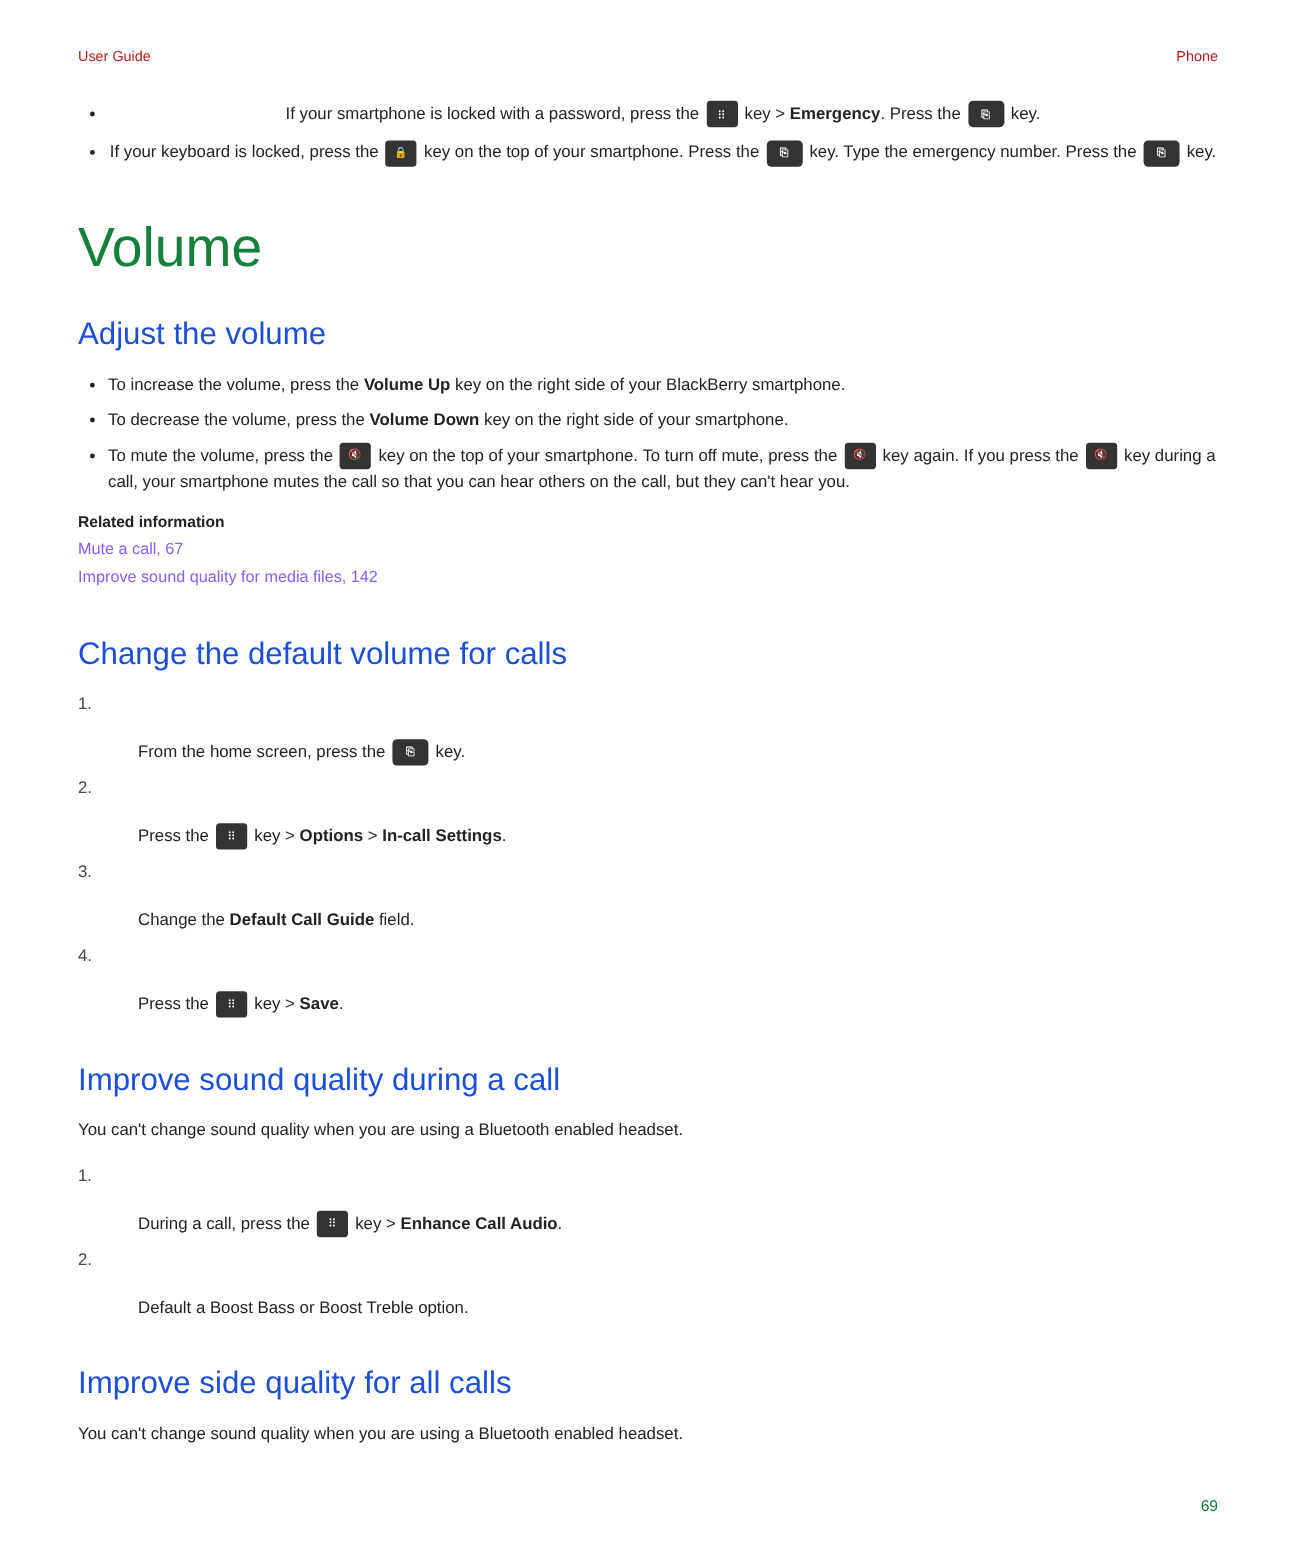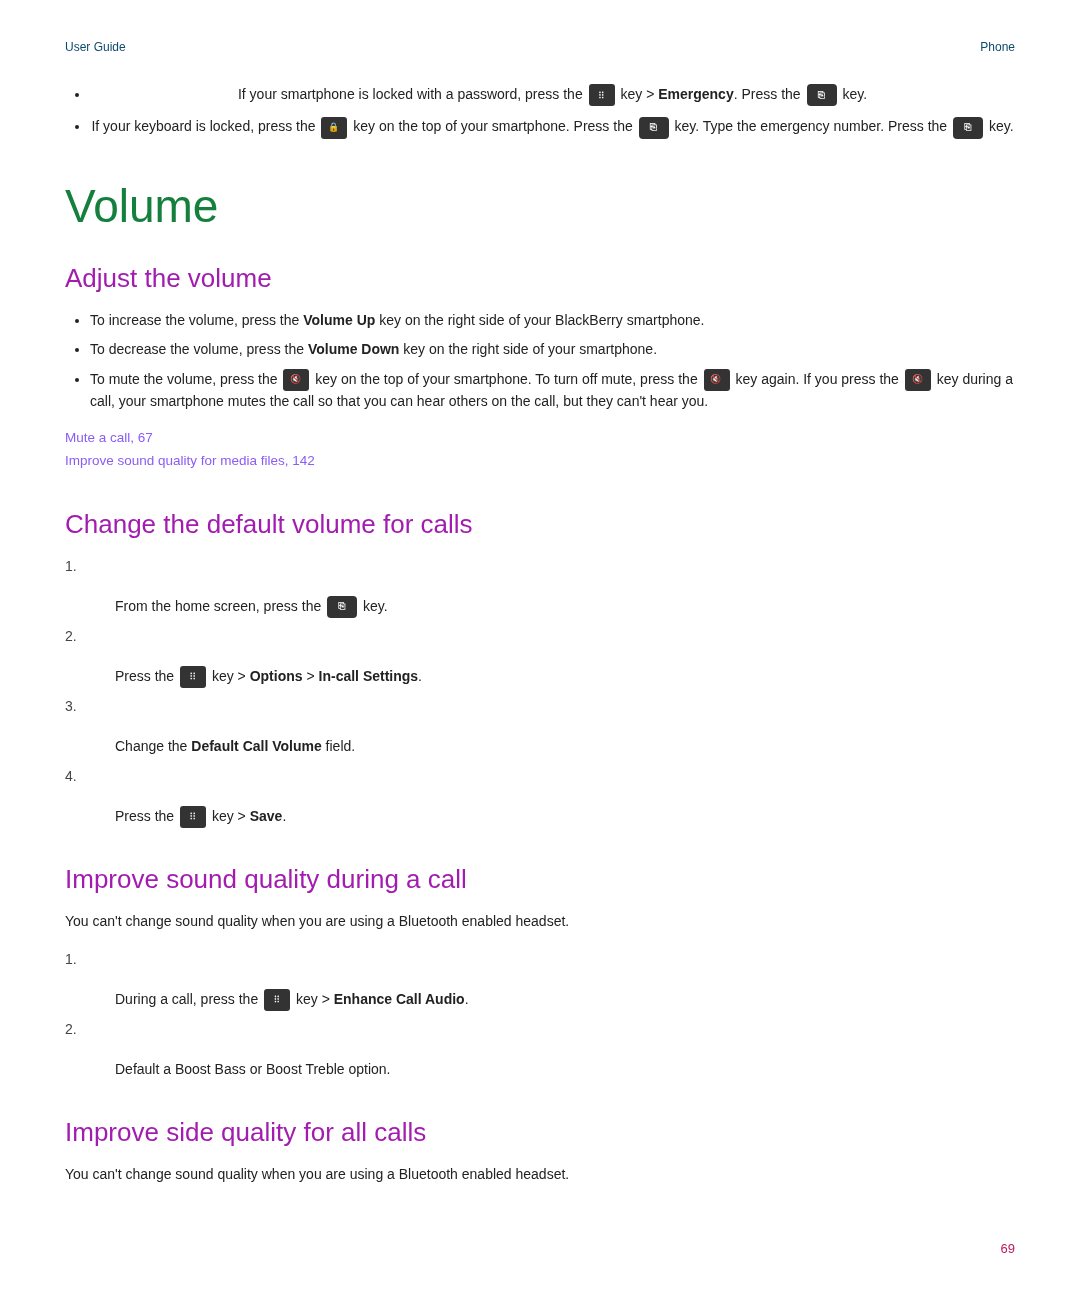--- a/index.html
+++ b/index.html
@@ -11,21 +11,21 @@
       width: 1080px;
       min-height: 1296px;
       padding: 40px 65px 60px 65px;
       position: relative;
     }
     .header {
       display: flex;
       justify-content: space-between;
       margin-bottom: 30px;
       font-size: 12px;
-      color: #0c4a6e;
+      color: #b91c1c;
     }
     .intro-bullets {
       margin-bottom: 40px;
       text-align: center;
     }
     .intro-bullets ul {
       list-style: disc;
       padding-left: 25px;
     }
     .intro-bullets ul li {
@@ -65,21 +65,21 @@
     h1.section-title {
       font-size: 46px;
       font-weight: 300;
       color: #15803d;
       margin-bottom: 30px;
       border-top: none;
     }
     h2.subsection-title {
       font-size: 26px;
       font-weight: 400;
-      color: #a21caf;
+      color: #1d4ed8;
       margin-bottom: 16px;
       margin-top: 10px;
     }
     .section-block {
       margin-bottom: 36px;
     }
     .bullet-list {
       list-style: disc;
       padding-left: 25px;
       margin-bottom: 14px;
@@ -127,21 +127,21 @@
       font-size: 14px;
       color: #222;
       margin-bottom: 16px;
       line-height: 1.55;
     }
     .footer {
       position: absolute;
       bottom: 40px;
       right: 65px;
       font-size: 13px;
-      color: #be185d;
+      color: #15803d;
     }
     b { font-weight: bold; }
   </style>
 </head>
 <body>
 
 <div class="header">
   <span>User Guide</span>
   <span>Phone</span>
 </div>
@@ -182,20 +182,21 @@
       To mute the volume, press the
       <span class="icon-inline mute">🔇</span>
       key on the top of your smartphone. To turn off mute, press the
       <span class="icon-inline mute">🔇</span>
       key again. If you press the
       <span class="icon-inline mute">🔇</span>
       key during a call, your smartphone mutes the call so that you can hear others on the call, but they can't hear you.
     </li>
   </ul>
   <div class="related-info">
+    <div class="label">Related information</div>
     <a href="#">Mute a call, 67</a>
     <a href="#">Improve sound quality for media files, 142</a>
   </div>
 </div>
 
 <div class="section-block">
   <h2 class="subsection-title">Change the default volume for calls</h2>
   <ol class="ordered-list">
     <li>
       <span class="num">1.</span>
@@ -209,21 +210,21 @@
       <span class="num">2.</span>
       <span class="content">
         Press the
         <span class="icon-inline grid">⁝⁝</span>
         key &gt; <b>Options</b> &gt; <b>In-call Settings</b>.
       </span>
     </li>
     <li>
       <span class="num">3.</span>
       <span class="content">
-        Change the <b>Default Call Volume</b> field.
+        Change the <b>Default Call Guide</b> field.
       </span>
     </li>
     <li>
       <span class="num">4.</span>
       <span class="content">
         Press the
         <span class="icon-inline grid">⁝⁝</span>
         key &gt; <b>Save</b>.
       </span>
     </li>

